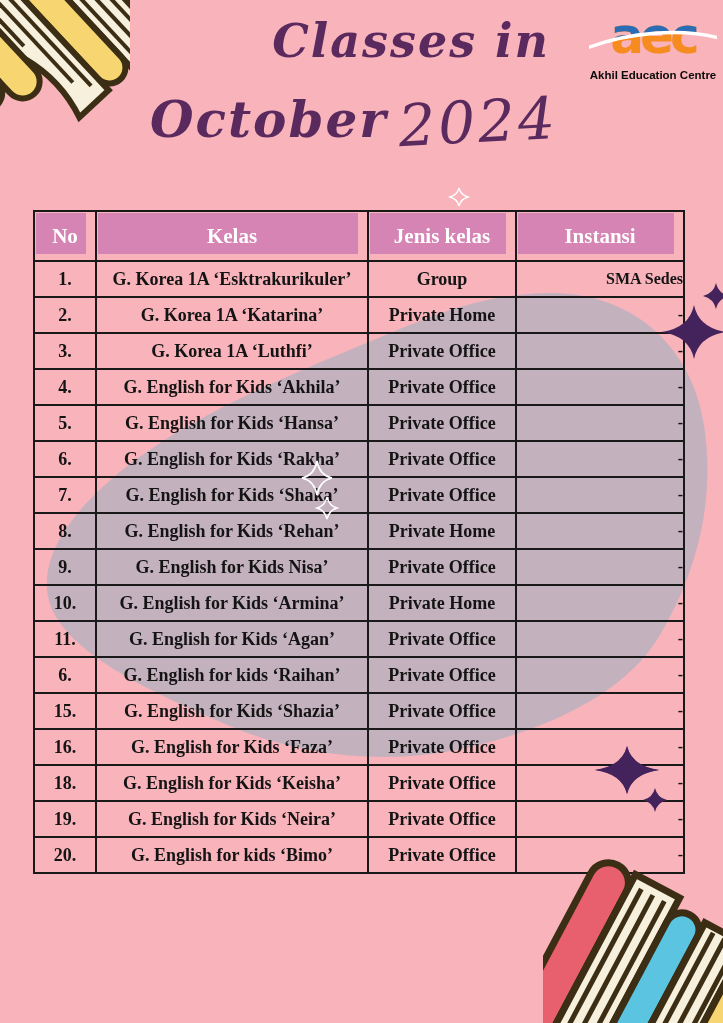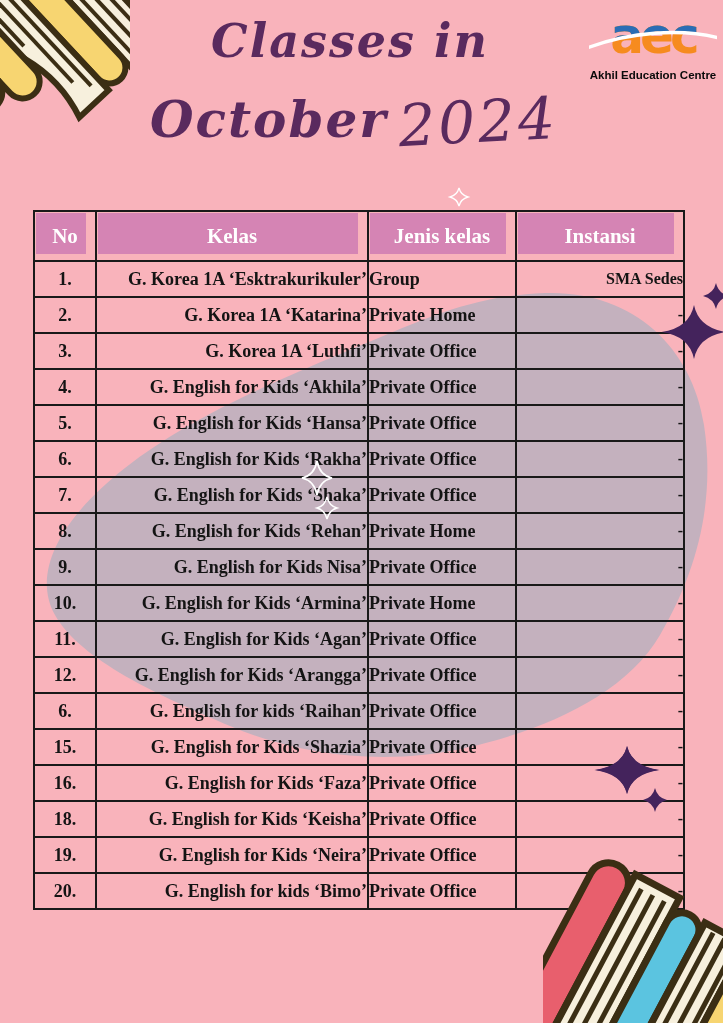--- a/index.html
+++ b/index.html
@@ -13,21 +13,21 @@
   .layer{position:absolute;left:0;top:0;width:723px;height:1023px;pointer-events:none;}
   #blob-layer{z-index:0;}
   #sparkle-layer{z-index:6;}
   .books{position:absolute;z-index:5;pointer-events:none;}
   #books-tl{left:0;top:0;}
   #books-br{right:0;bottom:0;}
 
   
   .title-block{
     position:absolute;left:150px;top:14px;width:400px;
-    text-align:center;z-index:2;color:#5a2a5e;
+    text-align:right;z-index:2;color:#5a2a5e;
   }
   .title-line1{
     font-family:"DejaVu Serif",serif;
     font-style:italic;font-weight:bold;
     font-size:46px;letter-spacing:2px;line-height:1.2;
   }
   .title-line2{
     margin-top:14px;
     font-family:"DejaVu Serif",serif;
     font-style:italic;font-weight:bold;
@@ -63,22 +63,22 @@
     padding:0;
     background:transparent;
     font-weight:bold;color:#141414;
   }
   .schedule thead tr{height:50px;}
   .schedule tbody tr{height:36px;}
   .schedule th{position:relative;font-size:21px;}
   .hfill{position:absolute;top:1px;left:1px;right:9px;bottom:6px;background:#d584b4;}
   .hlabel{position:relative;color:#ffffff;z-index:1;}
   .cell-no{text-align:center;font-size:18px;}
-  .cell-kelas{text-align:right;font-size:18px;padding-left:11px;}
-  .cell-jenis{text-align:left;font-size:18px;}
+  .cell-kelas{text-align:center;font-size:18px;padding-left:11px;}
+  .cell-jenis{text-align:center;font-size:18px;}
   .cell-instansi{text-align:right;font-size:16px;}
 </style>
 </head>
 <body>
 
 <svg id="blob-layer" class="layer" viewBox="0 0 723 1023">
   <path fill="#c4b1be" d="M545,293
     C630,290 692,345 704,425
     C716,505 695,575 660,635
     C625,695 545,730 465,748
@@ -186,26 +186,20 @@
       <td class="cell-jenis">Private Home</td>
       <td class="cell-instansi">-</td>
     </tr>
       <tr style="">
       <td class="cell-no">11.</td>
       <td class="cell-kelas">G. English for Kids ‘Agan’</td>
       <td class="cell-jenis">Private Office</td>
       <td class="cell-instansi">-</td>
     </tr>
       <tr style="">
-      <td class="cell-no">12.</td>
-      <td class="cell-kelas">G. English for Kids ‘Arangga’</td>
-      <td class="cell-jenis">Private Office</td>
-      <td class="cell-instansi">-</td>
-    </tr>
-      <tr style="">
       <td class="cell-no">6.</td>
       <td class="cell-kelas">G. English for kids ‘Raihan’</td>
       <td class="cell-jenis">Private Office</td>
       <td class="cell-instansi">-</td>
     </tr>
       <tr style="">
       <td class="cell-no">15.</td>
       <td class="cell-kelas">G. English for Kids ‘Shazia’</td>
       <td class="cell-jenis">Private Office</td>
       <td class="cell-instansi">-</td>

